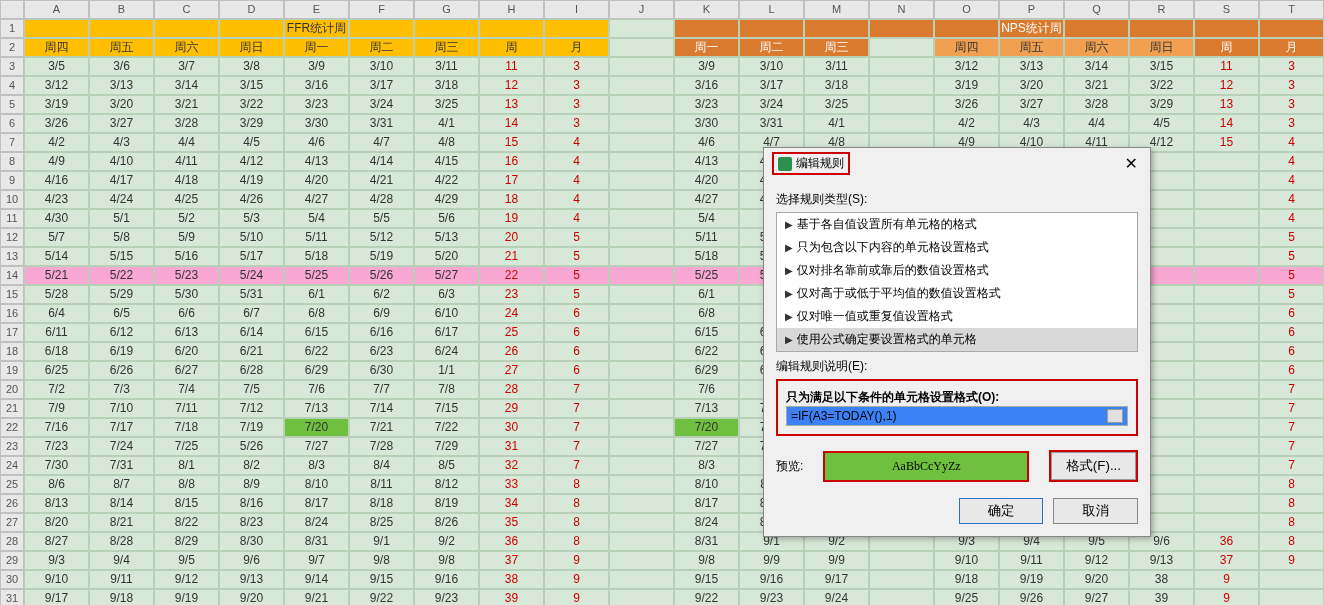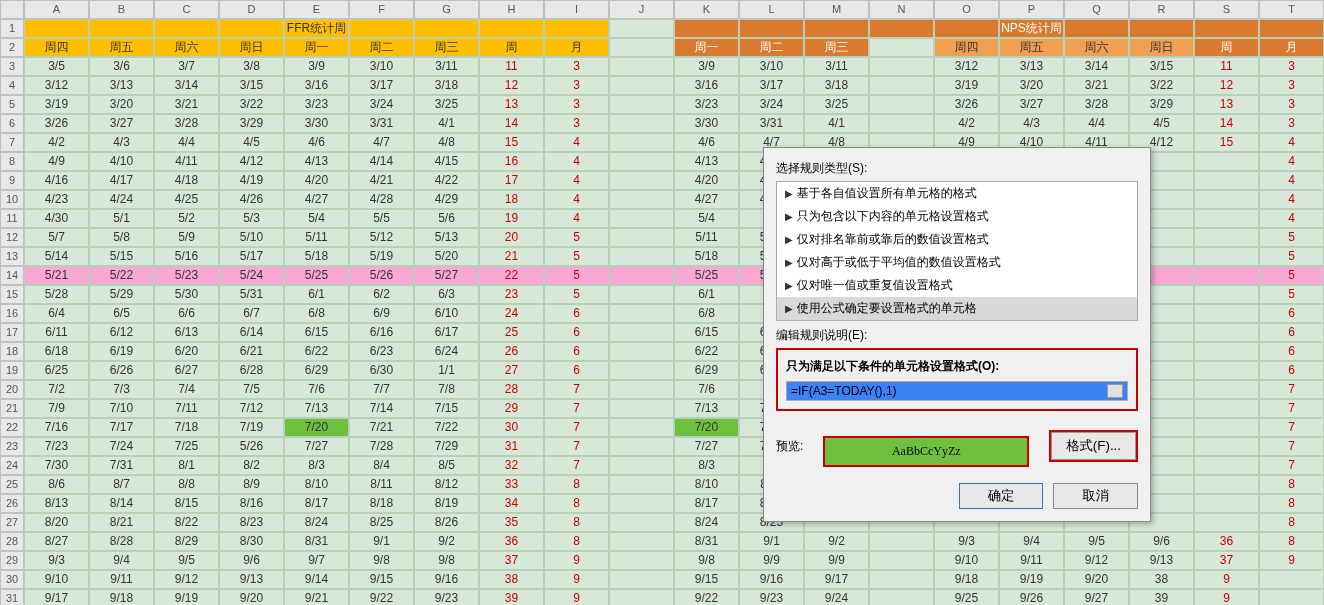--- a/index.html
+++ b/index.html
@@ -25,25 +25,25 @@
   .dlg-title-box { border: 2px solid #c00; padding: 1px 4px; display:inline-flex; align-items:center; gap:4px; }
   .dlg-title-icon { width:14px; height:14px; background:#2e9050; border-radius:2px; }
   .dlg-close { font-size:16px; cursor:pointer; padding:0 4px;}
   .dlg-body { padding: 6px 12px 12px 12px; }
   .dlg-label { font-size:12px; margin:6px 0 4px 0;}
   .rule-list { border:1px solid #aaa; background:#fff; }
   .rule-item { padding:3px 8px; font-size:12px; display:flex; align-items:center; gap:4px;}
   .rule-item.selected { background:#d8d8d8;}
   .rule-caret { font-size:10px; color:#333;}
   .formula-box { border:2px solid #c00; padding:8px; margin-top:4px;}
-  .formula-label { font-size:12px; font-weight:bold; margin-bottom:6px;}
+  .formula-label { font-size:12px; font-weight:bold; }
   .formula-input { width:100%; border:1px solid #aaa; padding:2px 4px; font-size:12px; display:flex; justify-content:space-between; align-items:center; background:#3b82f6;}
   .formula-icon { width:16px; height:14px; background:#e0e0e0; border:1px solid #999;}
   .preview-row { display:flex; align-items:center; gap:20px; margin-top:14px;}
-  .preview-box { border:2px solid #c00; flex:1; background:#70c040; text-align:center; padding:6px 0; font-family:"Times New Roman",serif;margin-top:11px;}
+  .preview-box { border:2px solid #c00; flex:1; background:#70c040; text-align:center; padding:6px 0; font-family:"Times New Roman",serif;}
   .format-btn-box { border:2px solid #c00; }
   .format-btn { padding:4px 14px; background:#e8e8e8; border:1px solid #999;}
   .dlg-buttons { display:flex; justify-content:flex-end; gap:10px; margin-top:16px;}
   .dlg-btn { padding:3px 28px; border:1px solid #888; background:#e8e8e8;}
   .dlg-btn.primary { border:1px solid #3070c0;}
 </style>
 </head>
 <body>
 
 <div class="sheet" id="sheet">
@@ -715,20 +715,27 @@
     <div class="cell green"></div>
     <div class="cell green">9/25</div>
     <div class="cell green">9/26</div>
     <div class="cell green">9/27</div>
     <div class="cell green">39</div>
     <div class="cell green red">9</div>
     <div class="cell green red"></div>
   </div>
 
 <div class="dialog">
+  <div class="dlg-titlebar">
+    <span class="dlg-title-box">
+      <span class="dlg-title-icon"></span>
+      <span>编辑规则</span>
+    </span>
+    <span class="dlg-close">✕</span>
+  </div>
   <div class="dlg-body">
     <div class="dlg-label">选择规则类型(S):</div>
     <div class="rule-list">
       <div class="rule-item">
           <span class="rule-caret">▶</span>
           <span>基于各自值设置所有单元格的格式</span>
         </div>
       <div class="rule-item">
           <span class="rule-caret">▶</span>
           <span>只为包含以下内容的单元格设置格式</span>

